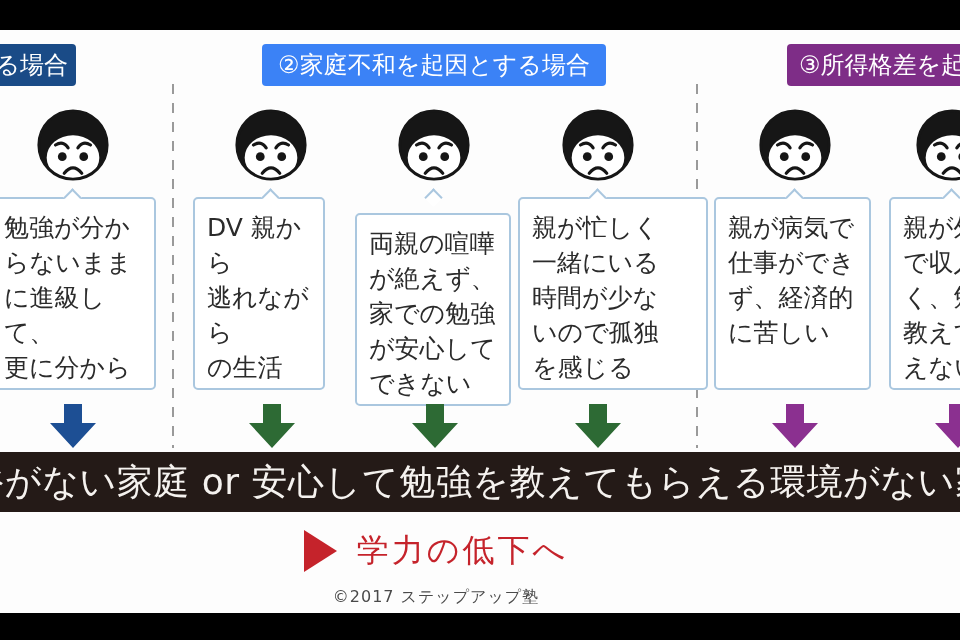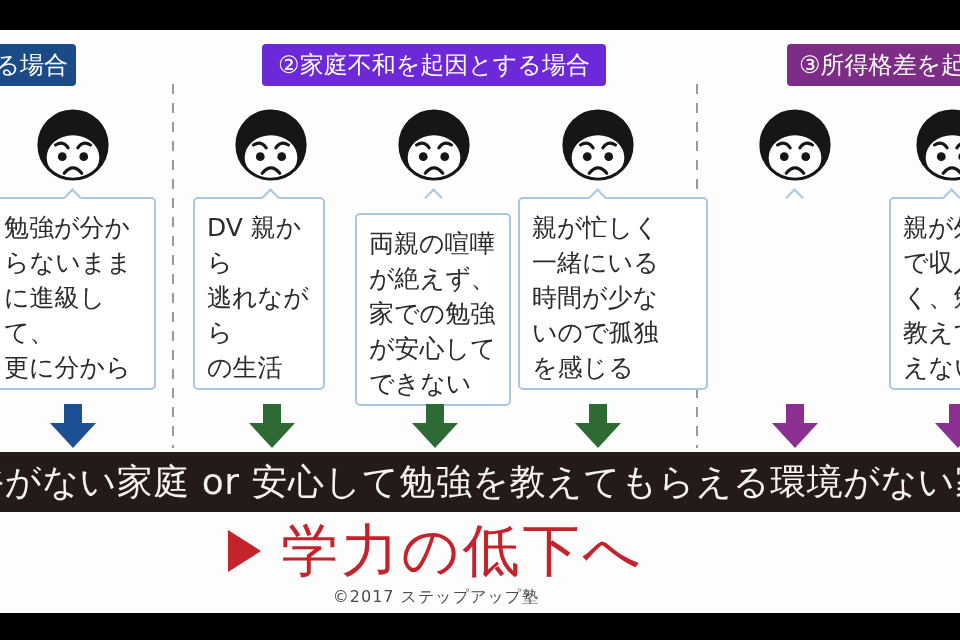--- a/index.html
+++ b/index.html
@@ -46,34 +46,34 @@
   .conclusion {
     position: absolute; left: 0; top: 522px; width: 960px; height: 58px;
     display: flex; align-items: center; justify-content: center; gap: 20px;
     transform: translateX(-44px);
   }
   .tri-right {
     width: 0; height: 0;
     border-top: 21px solid transparent; border-bottom: 21px solid transparent;
     border-left: 33px solid #c5232b;
   }
-  .conclusion-text { font-size: 57px; letter-spacing: 3px; white-space: nowrap; }
+  .conclusion-text { font-size: 32px; letter-spacing: 3px; white-space: nowrap; }
   .copyright {
     position: absolute; left: 0; top: 587px; width: 960px; text-align: center;
     transform: translateX(-44px); font-size: 16px; color: #4a4a4a; letter-spacing: 1px;
   }
 </style>
 </head>
 <body>
 
 <div class="screen">
   <div class="content-bg"></div>
 
   <div class="case-header hdr1" style="background-color: rgb(26, 75, 135);">る場合</div>
-  <div class="case-header hdr2" style="background-color: #6d28d9;">②家庭不和を起因とする場合</div>
+  <div class="case-header hdr2" style="background-color: #3b82f6;">②家庭不和を起因とする場合</div>
   <div class="case-header hdr3" style="background-color: rgb(126, 45, 135);">③所得格差を起</div>
 
   <div class="dash-sep" style="left:172px;"></div>
   <div class="dash-sep" style="left:696px;"></div>
 
   <svg class="face" style="left:34px;" viewBox="0 0 80 88">
       <circle cx="40" cy="44" r="35" fill="#161616"></circle>
       <ellipse cx="40" cy="57" rx="27" ry="23" fill="#fff"></ellipse>
       <circle cx="40" cy="44" r="35" fill="none" stroke="#161616" stroke-width="3"></circle>
       <path d="M22,44 Q30,39 35,47" stroke="#161616" stroke-width="3.2" fill="none" stroke-linecap="round"></path>
@@ -153,20 +153,24 @@
   <div class="bubble" style="left:355px; width:156px;margin-top:16px;">両親の喧嘩
 が絶えず、
 家での勉強
 が安心して
 できない</div>
   <div class="bubble" style="left:518px; width:190px;">親が忙しく
 一緒にいる
 時間が少な
 いので孤独
 を感じる</div>
+  <div class="bubble" style="left:714px; width:157px;">親が病気で
+仕事ができ
+ず、経済的
+に苦しい</div>
   <div class="bubble" style="left:889px; width:150px;">親が外
 で収入
 く、勉
 教えて
 えない</div>
 
   <svg class="arrow" style="left:50px;" width="46" height="44" viewBox="0 0 46 44">
       <polygon points="14,0 32,0 32,19 46,19 23,44 0,19 14,19" fill="#1d4f94"></polygon>
     </svg>
   <svg class="arrow" style="left:249px;" width="46" height="44" viewBox="0 0 46 44">

